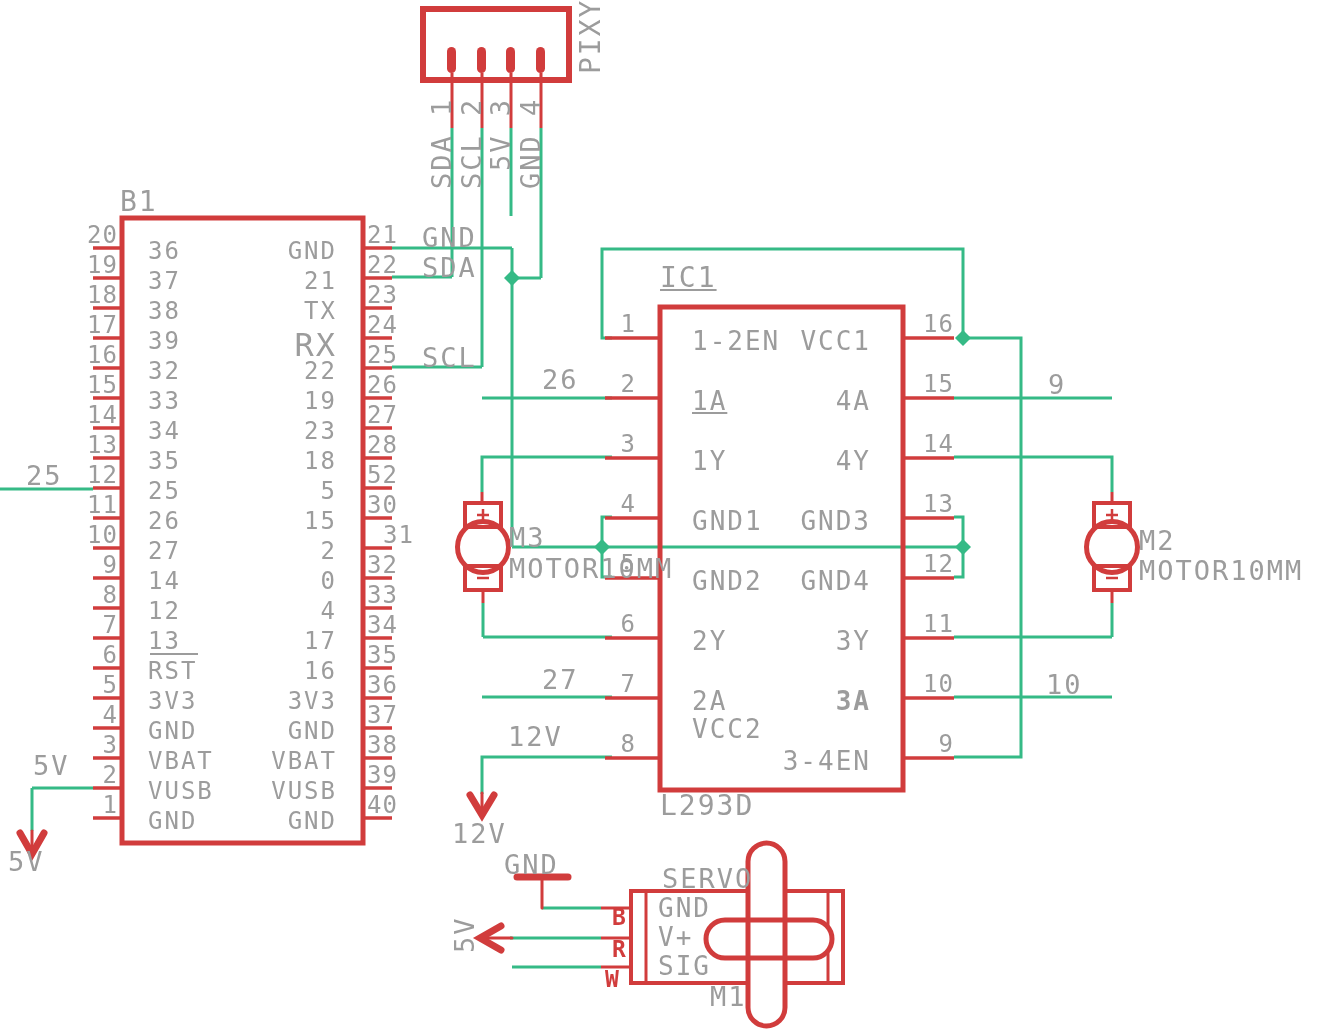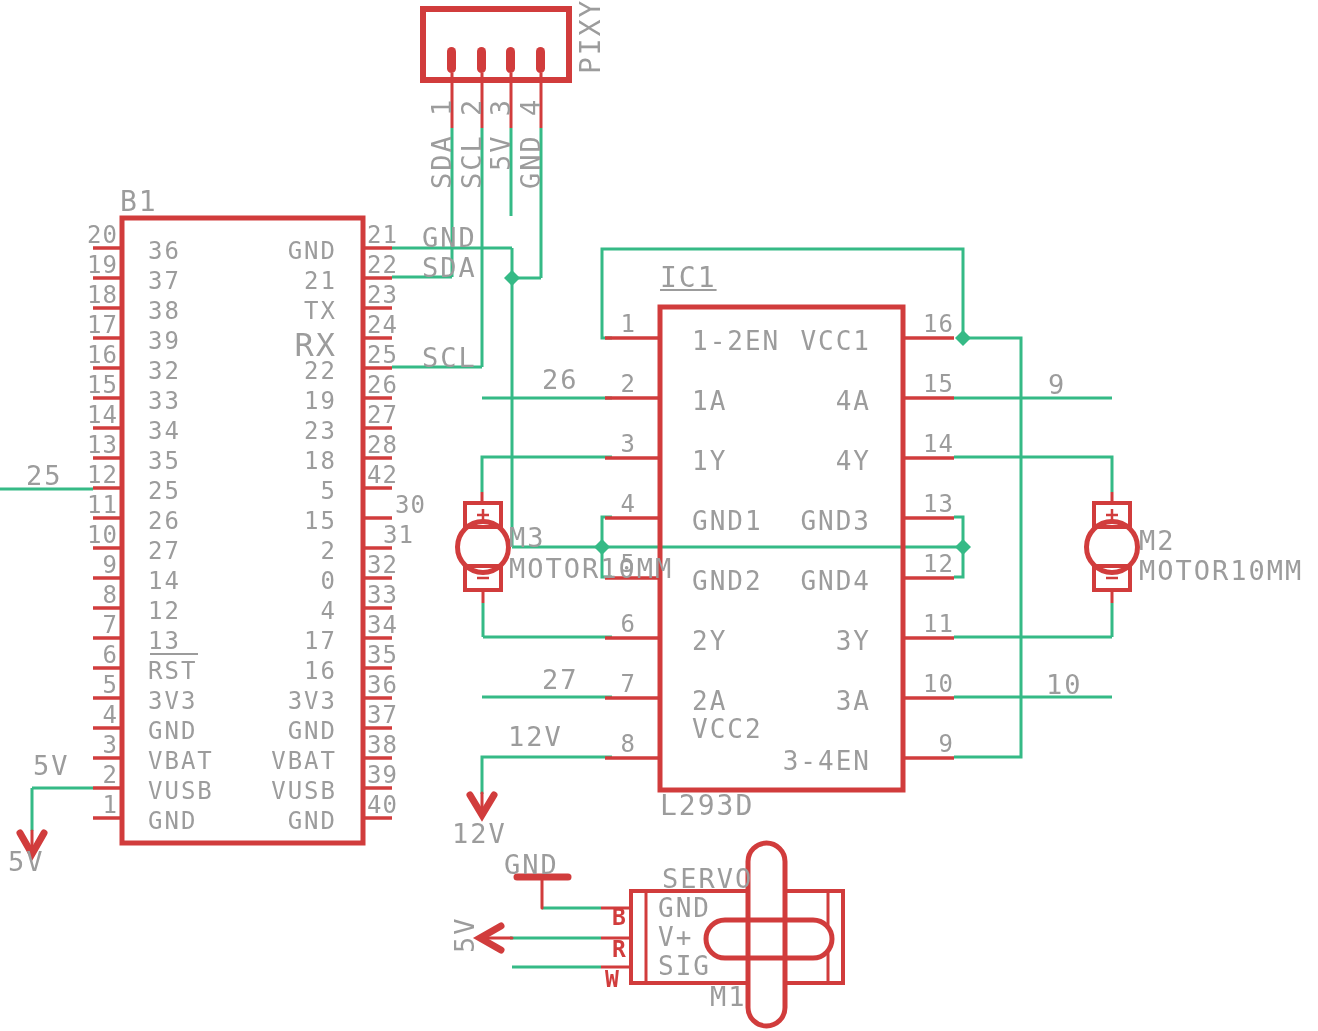--- a/index.html
+++ b/index.html
@@ -211,25 +211,25 @@
       <span class="t num ar" style="left: 118px; top: 403px; font-size: 24px;">14</span>
       <span class="t" style="left: 148px; top: 419px; font-size: 24px;">34</span>
       <span class="t num" style="left: 367px; top: 403px; font-size: 24px;">27</span>
       <span class="t ar" style="left: 337px; top: 419px; font-size: 24px;">23</span>
       <span class="t num ar" style="left: 118px; top: 433px; font-size: 24px;">13</span>
       <span class="t" style="left: 148px; top: 449px; font-size: 24px;">35</span>
       <span class="t num" style="left: 367px; top: 433px; font-size: 24px;">28</span>
       <span class="t ar" style="left: 337px; top: 449px; font-size: 24px;">18</span>
       <span class="t num ar" style="left: 118px; top: 463px; font-size: 24px;">12</span>
       <span class="t" style="left: 148px; top: 479px; font-size: 24px;">25</span>
-      <span class="t num" style="left: 367px; top: 463px; font-size: 24px;">42</span>
+      <span class="t num" style="left: 367px; top: 463px; font-size: 24px;">52</span>
       <span class="t ar" style="left: 337px; top: 479px; font-size: 24px;">5</span>
       <span class="t num ar" style="left: 118px; top: 493px; font-size: 24px;">11</span>
       <span class="t" style="left: 148px; top: 509px; font-size: 24px;">26</span>
-      <span class="t num" style="left: 367px; top: 493px; font-size: 24px; padding-left: 28px;">30</span>
+      <span class="t num" style="left: 367px; top: 493px; font-size: 24px;">30</span>
       <span class="t ar" style="left: 337px; top: 509px; font-size: 24px;">15</span>
       <span class="t num ar" style="left: 118px; top: 523px; font-size: 24px;">10</span>
       <span class="t" style="left: 148px; top: 539px; font-size: 24px;">27</span>
       <span class="t num" style="left: 367px; top: 523px; font-size: 24px; padding-left: 16px;">31</span>
       <span class="t ar" style="left: 337px; top: 539px; font-size: 24px;">2</span>
       <span class="t num ar" style="left: 118px; top: 553px; font-size: 24px;">9</span>
       <span class="t" style="left: 148px; top: 569px; font-size: 24px;">14</span>
       <span class="t num" style="left: 367px; top: 553px; font-size: 24px;">32</span>
       <span class="t ar" style="left: 337px; top: 569px; font-size: 24px;">0</span>
       <span class="t num ar" style="left: 118px; top: 583px; font-size: 24px;">8</span>
@@ -263,21 +263,21 @@
       <span class="t num ar" style="left: 118px; top: 793px; font-size: 24px;">1</span>
       <span class="t" style="left: 148px; top: 809px; font-size: 24px;">GND</span>
       <span class="t num" style="left: 367px; top: 793px; font-size: 24px;">40</span>
       <span class="t ar" style="left: 337px; top: 809px; font-size: 24px;">GND</span>
       <span class="t" style="left: 120px; top: 188px; font-size: 28px;">B1</span>
       <span class="t num ar" style="left: 636px; top: 312px; font-size: 24px;">1</span>
       <span class="t" style="left: 692px; top: 328px; font-size: 26px;">1-2EN</span>
       <span class="t num ar" style="left: 954px; top: 312px; font-size: 24px;">16</span>
       <span class="t ar" style="left: 871px; top: 328px; font-size: 26px;">VCC1</span>
       <span class="t num ar" style="left: 636px; top: 372px; font-size: 24px;">2</span>
-      <span class="t" style="left: 692px; top: 388px; font-size: 26px;">1A</span>
+      <span class="t" style="left: 692px; top: 388px; font-size: 26px; text-decoration: underline;">1A</span>
       <span class="t num ar" style="left: 954px; top: 372px; font-size: 24px;">15</span>
       <span class="t ar" style="left: 871px; top: 388px; font-size: 26px;">4A</span>
       <span class="t num ar" style="left: 636px; top: 432px; font-size: 24px;">3</span>
       <span class="t" style="left: 692px; top: 448px; font-size: 26px;">1Y</span>
       <span class="t num ar" style="left: 954px; top: 432px; font-size: 24px;">14</span>
       <span class="t ar" style="left: 871px; top: 448px; font-size: 26px;">4Y</span>
       <span class="t num ar" style="left: 636px; top: 492px; font-size: 24px;">4</span>
       <span class="t" style="left: 692px; top: 508px; font-size: 26px;">GND1</span>
       <span class="t num ar" style="left: 954px; top: 492px; font-size: 24px;">13</span>
       <span class="t ar" style="left: 871px; top: 508px; font-size: 26px;">GND3</span>
@@ -285,21 +285,21 @@
       <span class="t" style="left: 692px; top: 568px; font-size: 26px;">GND2</span>
       <span class="t num ar" style="left: 954px; top: 552px; font-size: 24px;">12</span>
       <span class="t ar" style="left: 871px; top: 568px; font-size: 26px;">GND4</span>
       <span class="t num ar" style="left: 636px; top: 612px; font-size: 24px;">6</span>
       <span class="t" style="left: 692px; top: 628px; font-size: 26px;">2Y</span>
       <span class="t num ar" style="left: 954px; top: 612px; font-size: 24px;">11</span>
       <span class="t ar" style="left: 871px; top: 628px; font-size: 26px;">3Y</span>
       <span class="t num ar" style="left: 636px; top: 672px; font-size: 24px;">7</span>
       <span class="t" style="left: 692px; top: 688px; font-size: 26px;">2A</span>
       <span class="t num ar" style="left: 954px; top: 672px; font-size: 24px;">10</span>
-      <span class="t ar" style="left: 871px; top: 688px; font-size: 26px;">3A</span>
+      <span class="t ar" style="left: 871px; top: 688px; font-size: 26px; font-weight: bold;">3A</span>
       <span class="t num ar" style="left: 636px; top: 732px; font-size: 24px;">8</span>
       <span class="t" style="left: 692px; top: 716px; font-size: 26px;">VCC2</span>
       <span class="t num ar" style="left: 954px; top: 732px; font-size: 24px;">9</span>
       <span class="t ar" style="left: 871px; top: 748px; font-size: 26px;">3-4EN</span>
       <span class="t" style="left: 660px; top: 264px; font-size: 28px; text-decoration: underline;">IC1</span>
       <span class="t" style="left: 660px; top: 792px; font-size: 28px;">L293D</span>
       <span class="t rot" style="left: 577px; top: 74px; font-size: 28px;">PIXY</span>
       <span class="t rot" style="left: 428px; top: 189.25px; font-size: 27px;">SDA 1</span>
       <span class="t rot" style="left: 458px; top: 189.25px; font-size: 27px;">SCL 2</span>
       <span class="t rot" style="left: 487px; top: 171px; font-size: 27px;">5V 3</span>

